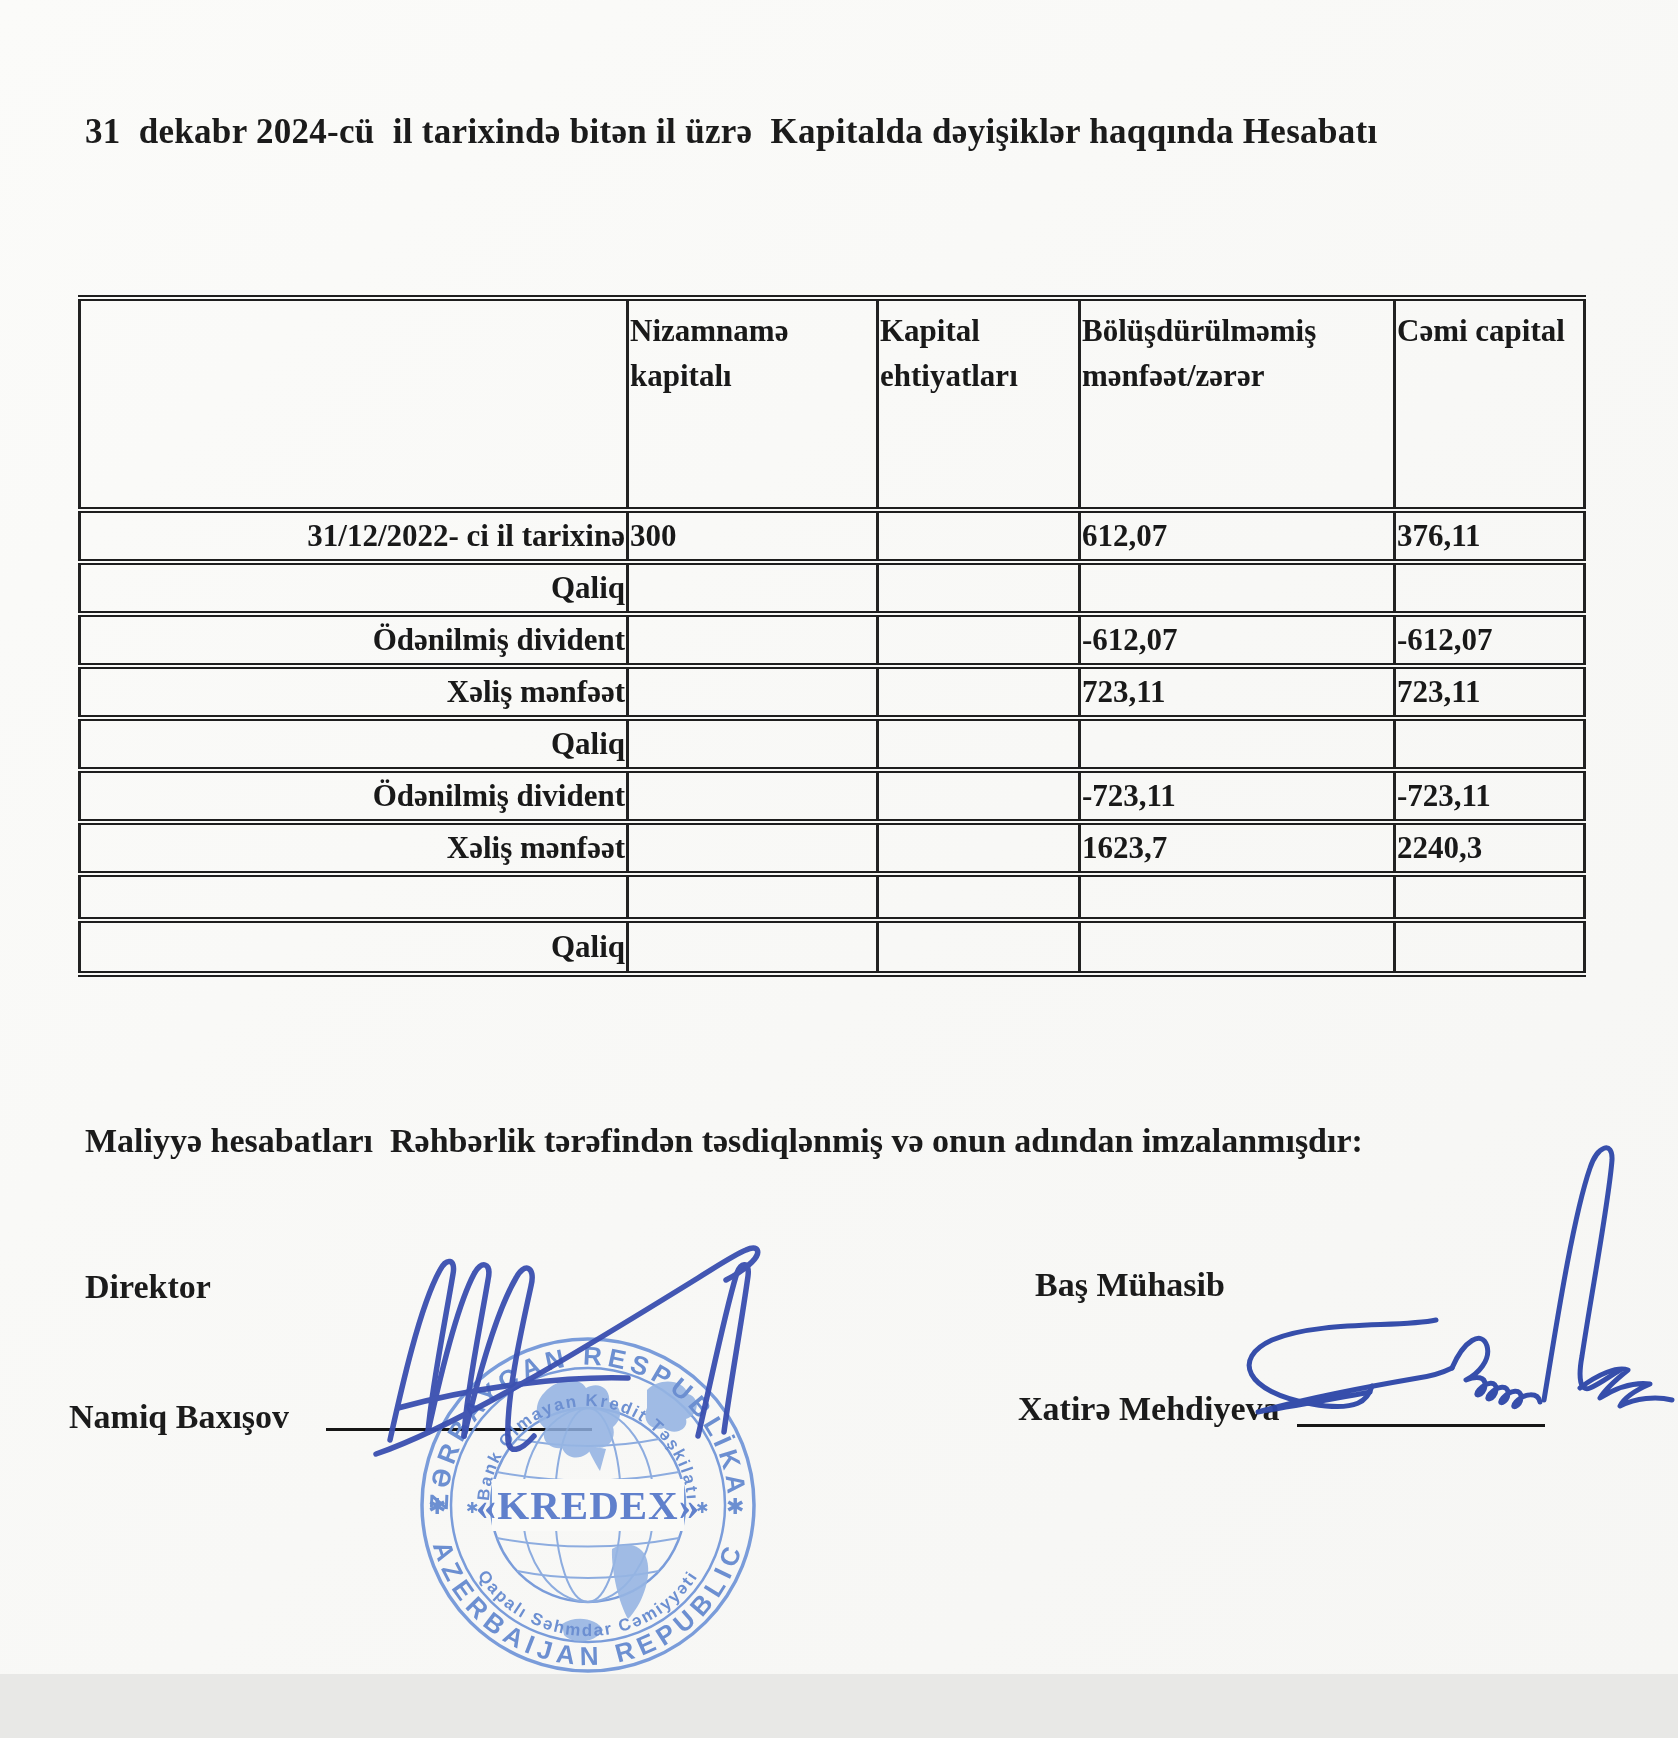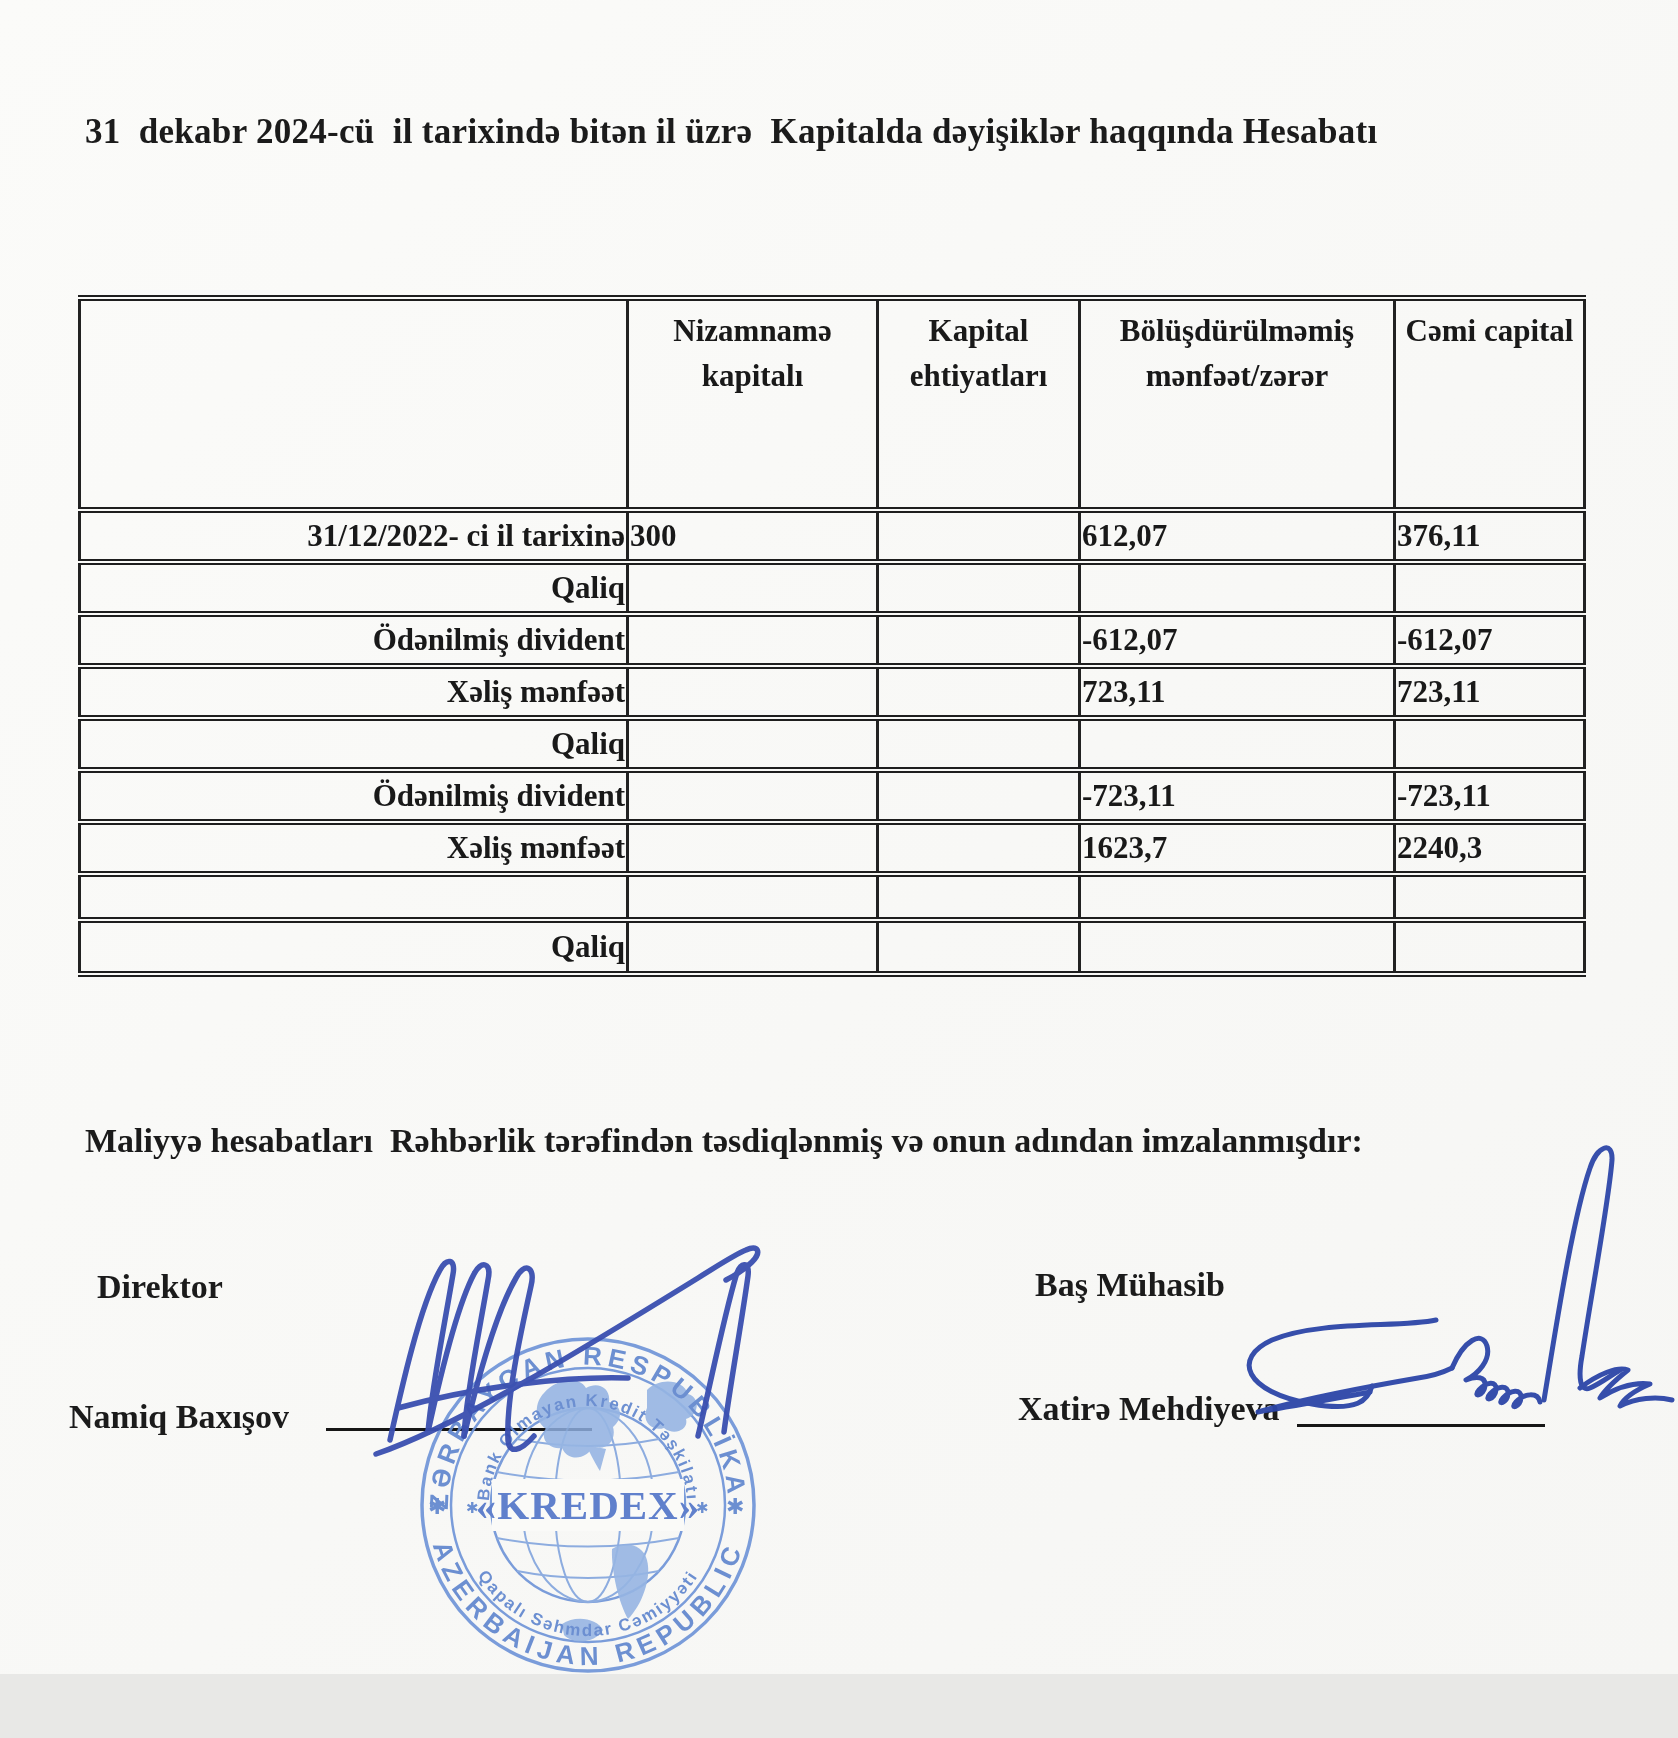--- a/index.html
+++ b/index.html
@@ -24,30 +24,30 @@
     font-size:31px;font-weight:bold;color:#191919;
   }
   table.capital td,table.capital th{
     border-left:3px solid #222;
     border-right:3px solid #222;
     border-top:6px double #1e1e1e;
     border-bottom:6px double #1e1e1e;
     overflow:hidden;
   }
   th.hcell{
-    vertical-align:top;text-align:center;
+    vertical-align:top;text-align:left;
     padding-top:8px;line-height:1.45;font-weight:bold;
   }
   td.lbl{ text-align:right;padding-left:10px;vertical-align:middle; }
   td.num{ vertical-align:middle; }
   .note{
     position:absolute;left:85px;top:1122px;
     font-size:34px;font-weight:bold;white-space:pre;
   }
-  .role-left{ position:absolute;left:85px;top:1268px;font-size:34px;font-weight:bold;margin-left:12px; }
+  .role-left{ position:absolute;left:85px;top:1268px;font-size:34px;font-weight:bold; }
   .role-right{ position:absolute;left:1035px;top:1266px;font-size:34px;font-weight:bold; }
   .name-left{ position:absolute;left:69px;top:1398px;font-size:34px;font-weight:bold; }
   .name-right{ position:absolute;left:1018px;top:1390px;font-size:34px;font-weight:bold; }
   .sigline{ position:absolute;height:3px;background:#161616;z-index:1; }
   .sigline.left{ left:326px;top:1428px;width:266px; }
   .sigline.right{ left:1297px;top:1424px;width:248px; }
   .stamp{ position:absolute;left:416px;top:1333px;z-index:2;opacity:.93; }
   .sig{ position:absolute;z-index:3; }
   .sig.director{ left:368px;top:1236px; }
   .sig.accountant{ left:1200px;top:1130px; }

